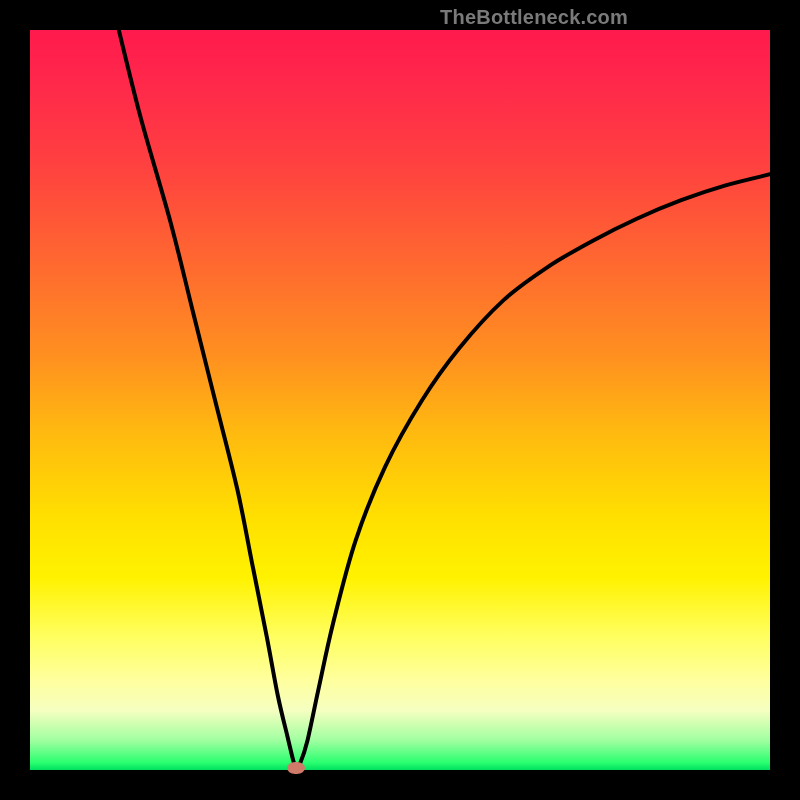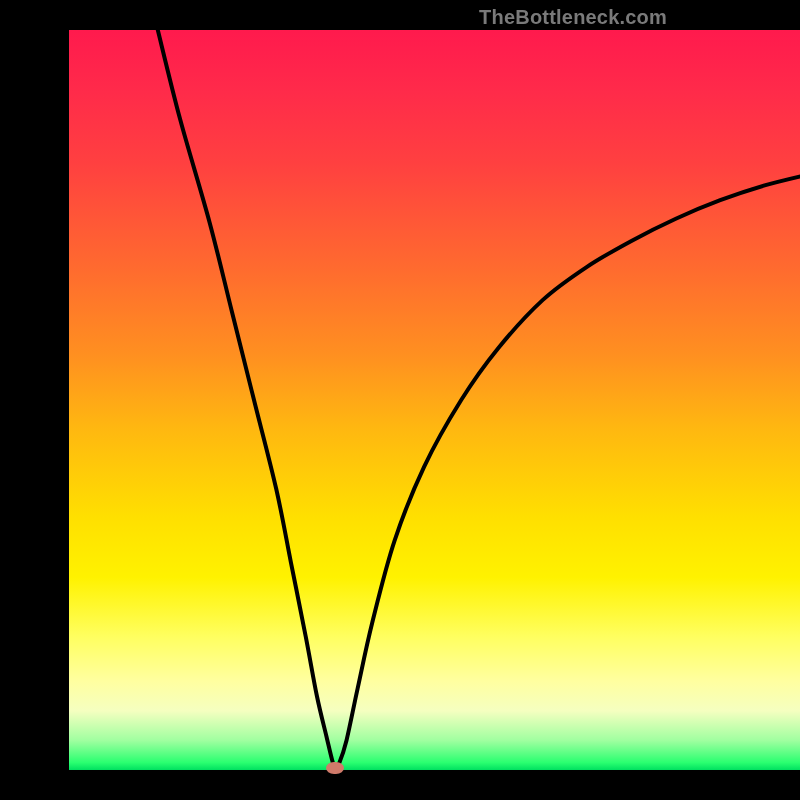--- a/index.html
+++ b/index.html
@@ -2,21 +2,20 @@
 <html><head>
 <meta charset="utf-8">
 <style>
   * { margin: 0; padding: 0; box-sizing: border-box; }
   html, body { width: 800px; height: 800px; background: #000; overflow: hidden; }
   .frame {
     position: relative;
     width: 644px;
     height: 800px;
     background: #000;
-    margin-left: 39px;
   }
   .plot-area {
     position: absolute;
     left: 30px;
     top: 30px;
     width: 740px;
     height: 740px;
     background: linear-gradient(to bottom,
       #ff1a4d 0%,
       #ff2a4a 8%,

